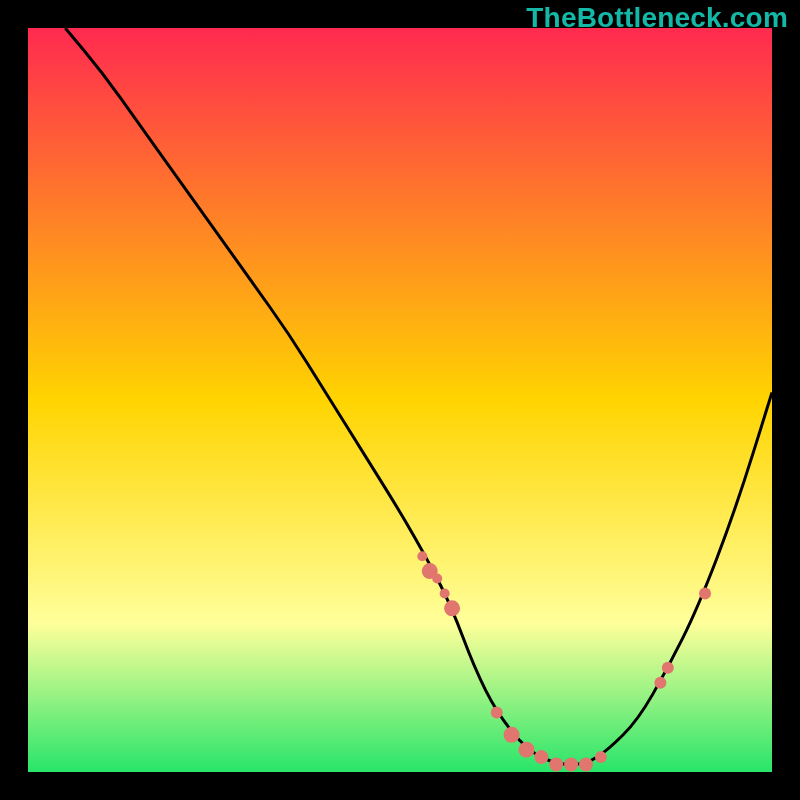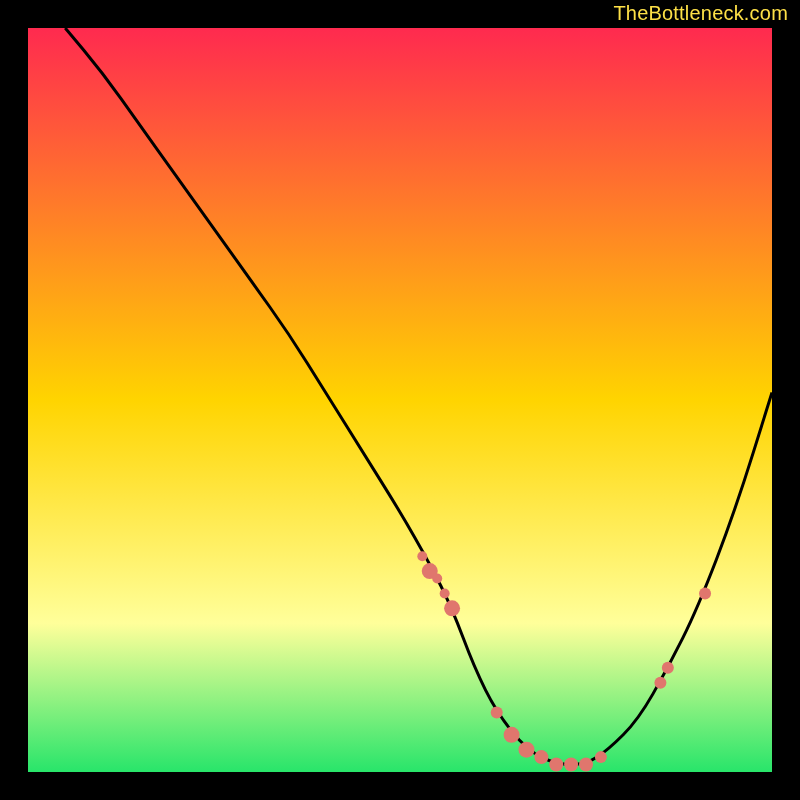--- a/index.html
+++ b/index.html
@@ -14,23 +14,23 @@
   .frame {
     position: relative;
     width: 800px;
     height: 800px;
     background: #000;
   }
   .watermark {
     position: absolute;
     top: 2px;
     right: 12px;
-    color: #fde047;
-    font-size: 20px;
-    font-weight: 400;
+    color: #14b8a6;
+    font-size: 28px;
+    font-weight: 700;
     letter-spacing: 0.2px;
     z-index: 5;
   }
   .plot {
     position: absolute;
     top: 28px;
     left: 28px;
     width: 744px;
     height: 744px;
   }

